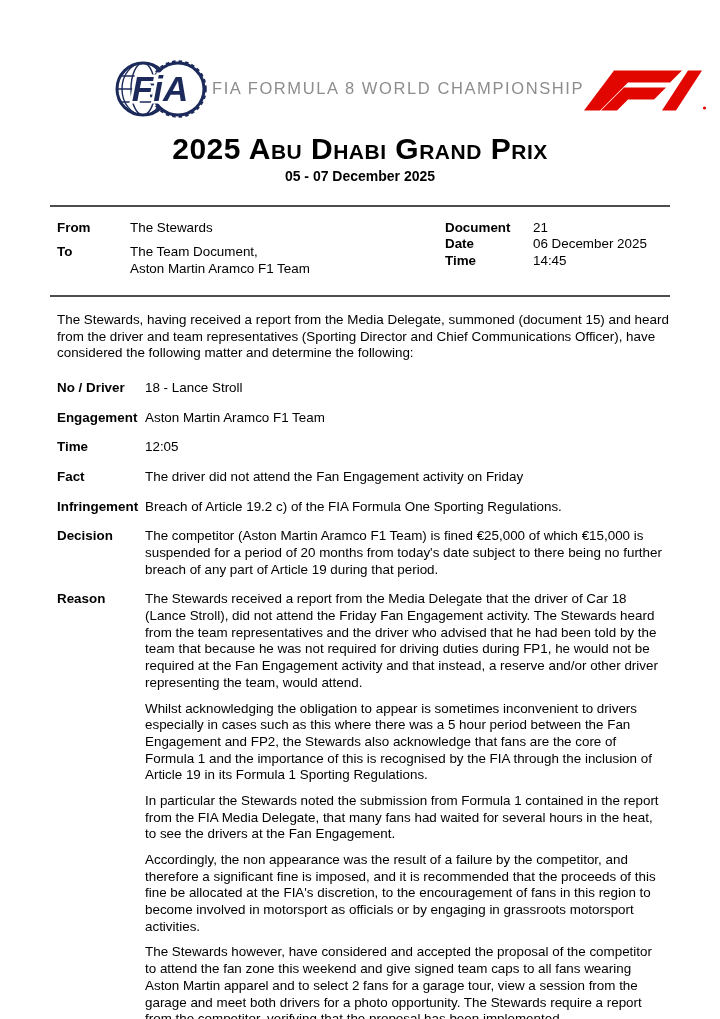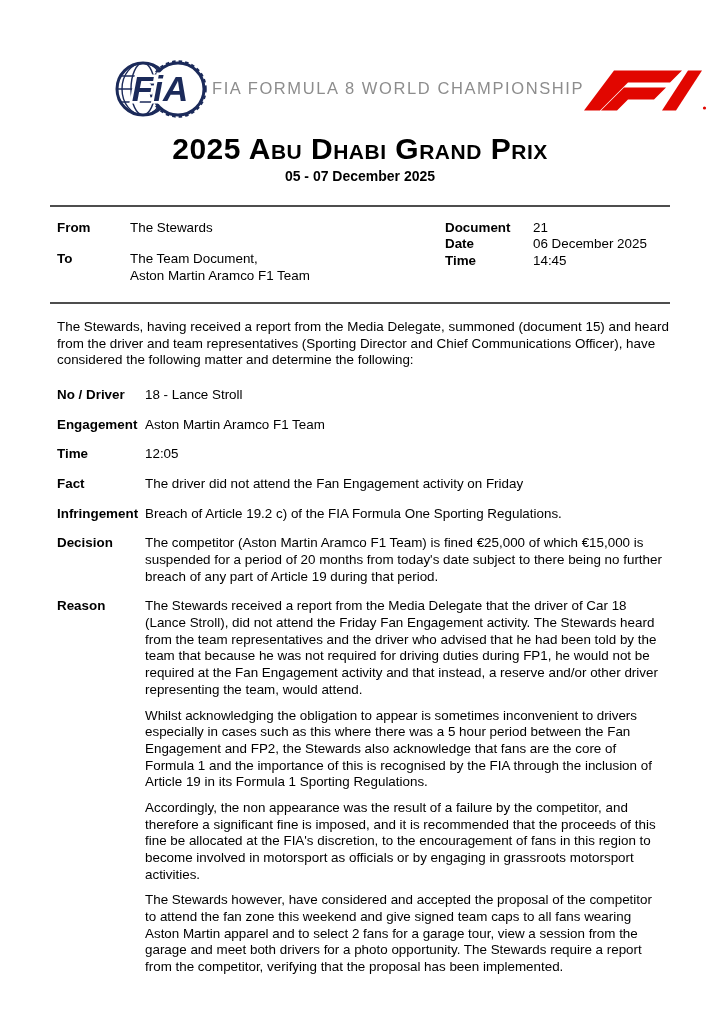--- a/index.html
+++ b/index.html
@@ -21,21 +21,21 @@
     text-align:center;font-weight:bold;font-size:30px;
     font-variant:small-caps;letter-spacing:0.5px;margin-top:6px;
   }
   .subtitle{text-align:center;font-weight:bold;font-size:14px;margin-top:1px;}
   
   .rule{margin:0 50px;border:none;border-top:2px solid #4d4d4d;height:0;}
   .rule-1{margin-top:19px;}
   .rule-2{margin-top:4px;}
   
   .info{display:flex;padding:13px 50px 13px 57px;}
-  .info-left{width:388px;display:grid;grid-template-columns:73px 1fr;row-gap:15px;align-content:start;}
+  .info-left{width:388px;display:grid;grid-template-columns:73px 1fr;row-gap:8px;align-content:start;}
   .info-right{flex:1;display:grid;grid-template-columns:88px 1fr;align-content:start;}
   .lbl{font-weight:bold;}
   .preline{white-space:pre-line;}
   
   .intro{margin:15px 50px 0 57px;width:614px;}
   
   .details{margin:18px 50px 0 57px;}
   .drow{display:grid;grid-template-columns:88px 1fr;margin-bottom:13px;}
   .drow .val{max-width:519px;}
   .drow .val p{margin:0 0 9px 0;}
@@ -126,20 +126,21 @@
     <div class="drow">
       <div class="lbl">Decision</div>
       <div class="val">The competitor (Aston Martin Aramco F1 Team) is fined €25,000 of which €15,000 is suspended for a period of 20 months from today's date subject to there being no further breach of any part of Article 19 during that period.</div>
     </div>
 
     <div class="drow">
       <div class="lbl">Reason</div>
       <div class="val">
         <p>The Stewards received a report from the Media Delegate that the driver of Car 18 (Lance Stroll), did not attend the Friday Fan Engagement activity. The Stewards heard from the team representatives and the driver who advised that he had been told by the team that because he was not required for driving duties during FP1, he would not be required at the Fan Engagement activity and that instead, a reserve and/or other driver representing the team, would attend.</p>
         <p>Whilst acknowledging the obligation to appear is sometimes inconvenient to drivers especially in cases such as this where there was a 5 hour period between the Fan Engagement and FP2, the Stewards also acknowledge that fans are the core of Formula 1 and the importance of this is recognised by the FIA through the inclusion of Article 19 in its Formula 1 Sporting Regulations.</p>
+        <p>In particular the Stewards noted the submission from Formula 1 contained in the report from the FIA Media Delegate, that many fans had waited for several hours in the heat, to see the drivers at the Fan Engagement.</p>
         <p>Accordingly, the non appearance was the result of a failure by the competitor, and therefore a significant fine is imposed, and it is recommended that the proceeds of this fine be allocated at the FIA's discretion, to the encouragement of fans in this region to become involved in motorsport as officials or by engaging in grassroots motorsport activities.</p>
         <p>The Stewards however, have considered and accepted the proposal of the competitor to attend the fan zone this weekend and give signed team caps to all fans wearing Aston Martin apparel and to select 2 fans for a garage tour, view a session from the garage and meet both drivers for a photo opportunity.  The Stewards require a report from the competitor, verifying that the proposal has been implemented.</p>
 
       </div>
     </div>
 
   </div>
 </div>
 
 </body></html>

